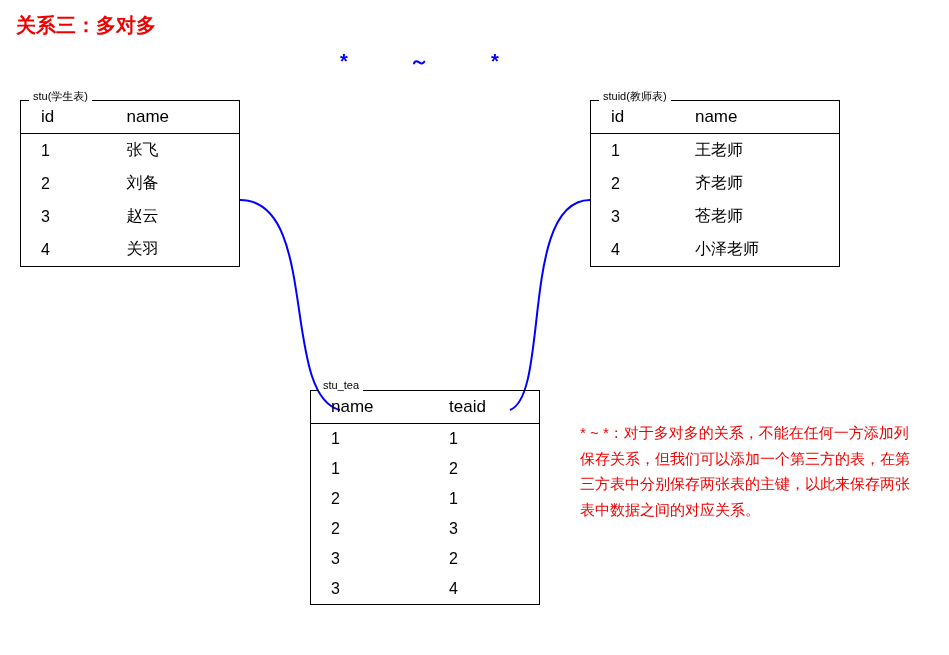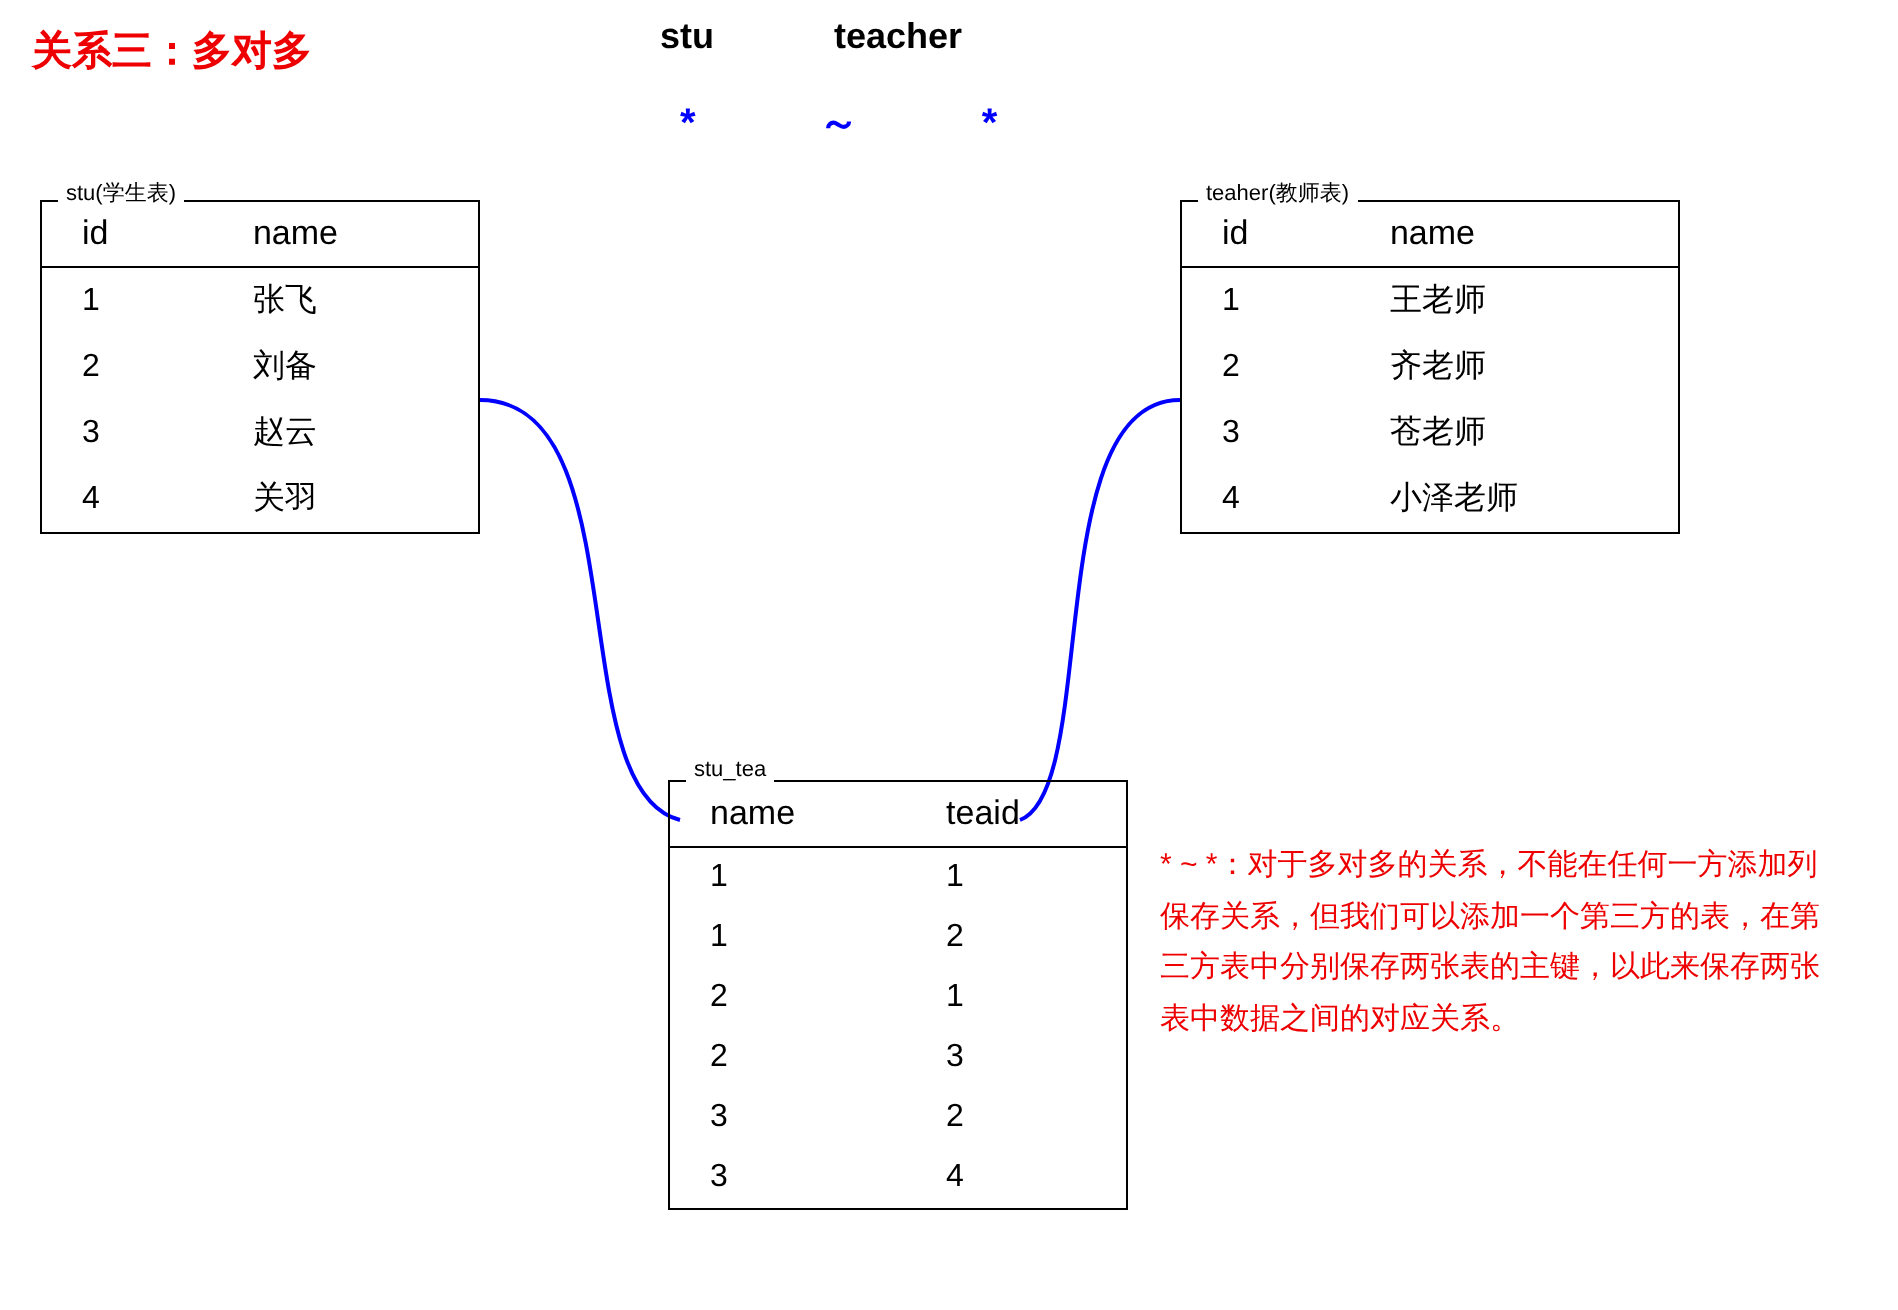--- a/index.html
+++ b/index.html
@@ -99,21 +99,20 @@
       top: 100px;
       left: 590px;
       width: 250px;
     }
 
     
     .stutea-table {
       top: 390px;
       left: 310px;
       width: 230px;
-      margin-left: 24px;
     }
 
     
     .desc-box {
       position: absolute;
       top: 420px;
       left: 580px;
       width: 340px;
       color: #e00;
       font-size: 15px;
@@ -137,24 +136,20 @@
 
   <svg class="curves-svg">
 
     <path d="M 240,200 C 320,200 280,395 340,410" stroke="#00f" stroke-width="2" fill="none"></path>
 
     <path d="M 590,200 C 520,200 550,395 510,410" stroke="#00f" stroke-width="2" fill="none"></path>
   </svg>
 
   <div class="title">关系三：多对多</div>
 
-  <div class="top-labels">
-    <span>stu</span>
-    <span>teacher</span>
-  </div>
 
   <div class="star-row">* ～ *</div>
 
   <div class="db-table stu-table">
     <span class="db-table-label">stu(学生表)</span>
     <table>
       <thead>
         <tr>
           <th>id</th>
           <th>name</th>
@@ -175,21 +170,21 @@
           </tr>
           <tr>
             <td>4</td>
             <td>关羽</td>
           </tr>
         </tbody>
     </table>
   </div>
 
   <div class="db-table teacher-table">
-    <span class="db-table-label">teaher(教师表)</span>
+    <span class="db-table-label">stuid(教师表)</span>
     <table>
       <thead>
         <tr>
           <th>id</th>
           <th>name</th>
         </tr>
       </thead>
       <tbody id="teacher-tbody">
       <tr>
             <td>1</td>

